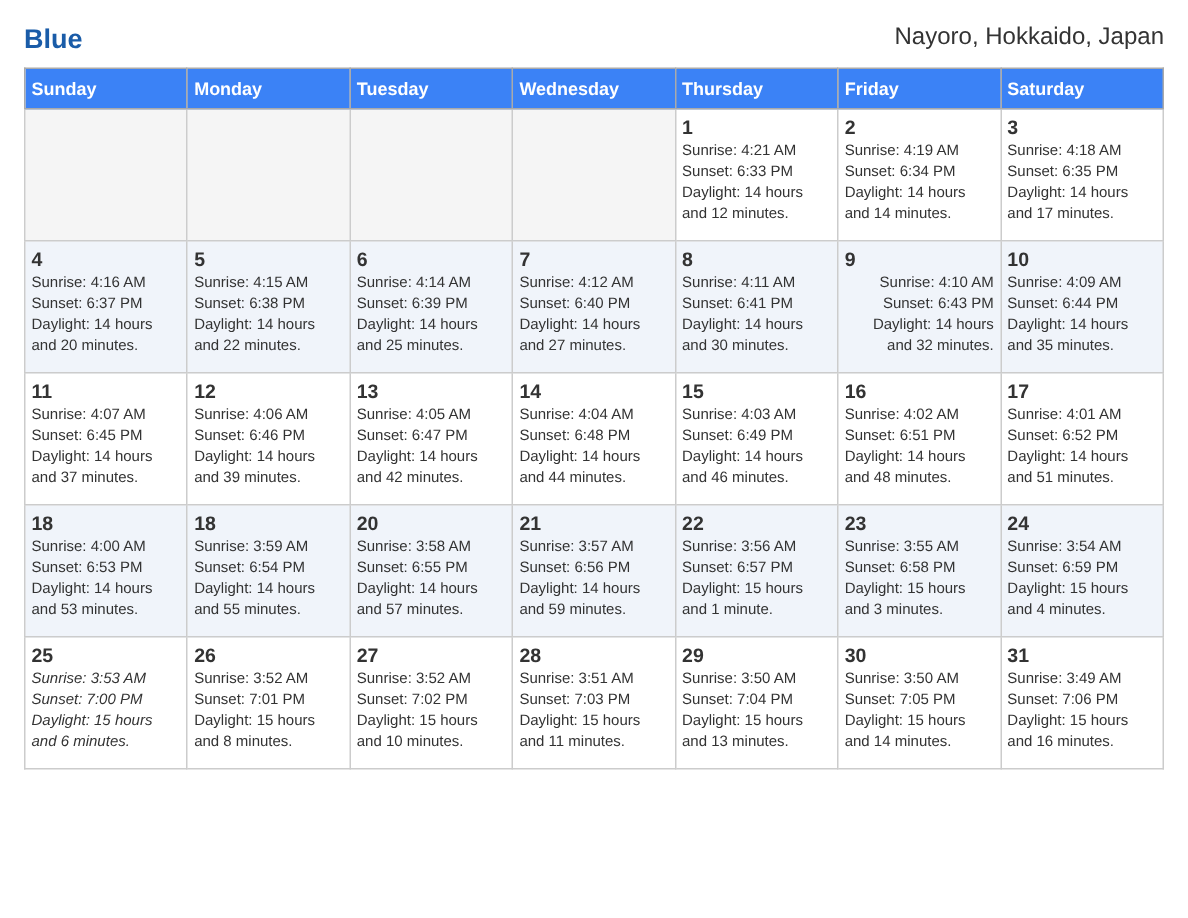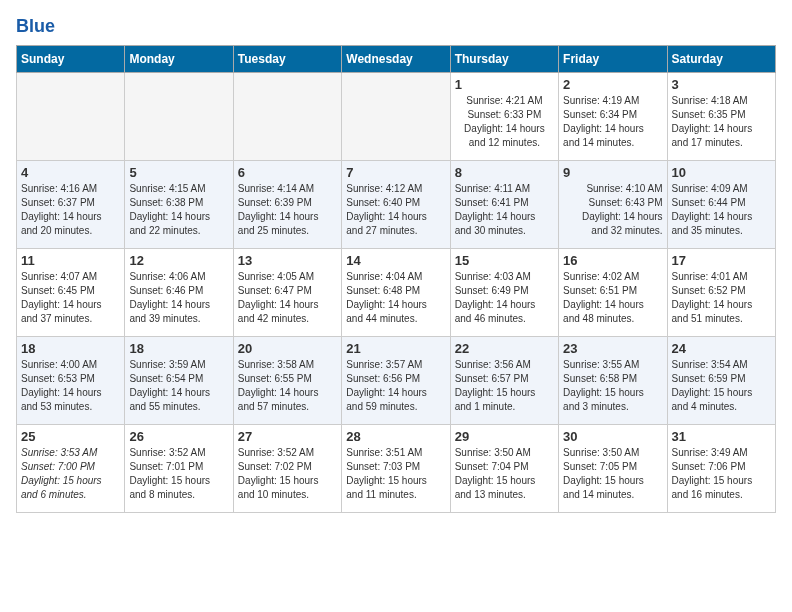--- a/index.html
+++ b/index.html
@@ -46,21 +46,21 @@
     .location-title {
       font-size: 16px;
       color: #333;
     }
     table {
       width: 100%;
       border-collapse: collapse;
       font-size: 11px;
     }
     thead tr th {
-      background: #0369a1;
+      background: #3b82f6;
       color: #fff;
       padding: 6px 4px;
       text-align: left;
       font-size: 12px;
       border: 1px solid #aaa;
     }
     tbody tr td {
       border: 1px solid #ccc;
       vertical-align: top;
       padding: 4px;
@@ -91,20 +91,21 @@
 </head>
 <body>
 
 <div class="header-area">
   <div class="logo">
     <div>
       <span class="logo-text-blue">Blue</span>
     </div>
   </div>
   <div class="title-area">
+    <div class="location-title">Nayoro, Hokkaido, Japan</div>
   </div>
 </div>
 
 <table>
   <thead>
     <tr>
     <th>Sunday</th>
         <th>Monday</th>
         <th>Tuesday</th>
         <th>Wednesday</th>
@@ -114,21 +115,21 @@
       </tr>
   </thead>
   <tbody id="calendar-body">
   <tr>
         <td class="empty"></td>
         <td class="empty"></td>
         <td class="empty"></td>
         <td class="empty"></td>
         <td>
           <div class="day-number">1</div>
-          <div class="day-info" style="white-space: pre-line; text-align: center;">Sunrise: 4:21 AM
+          <div class="day-info" style="white-space: pre-line;">Sunrise: 4:21 AM
 Sunset: 6:33 PM
 Daylight: 14 hours
 and 12 minutes.</div>
         </td>
         <td>
           <div class="day-number">2</div>
           <div class="day-info" style="white-space: pre-line;">Sunrise: 4:19 AM
 Sunset: 6:34 PM
 Daylight: 14 hours
 and 14 minutes.</div>

